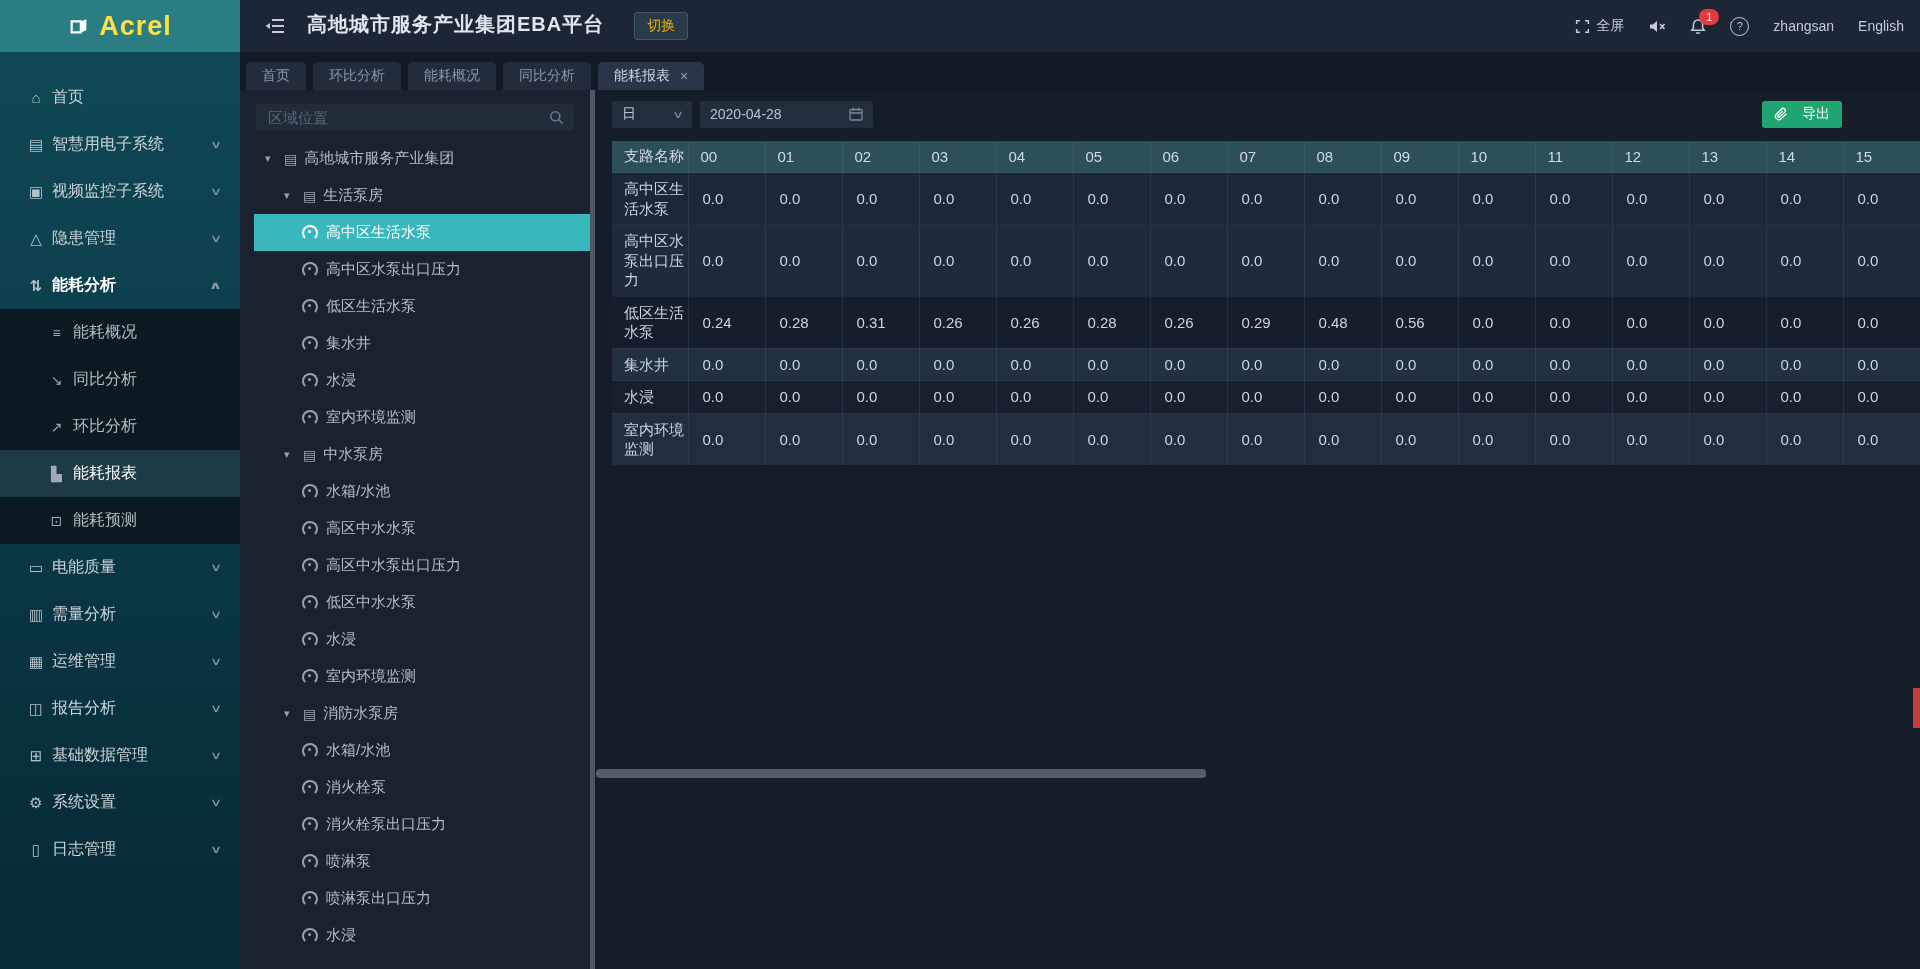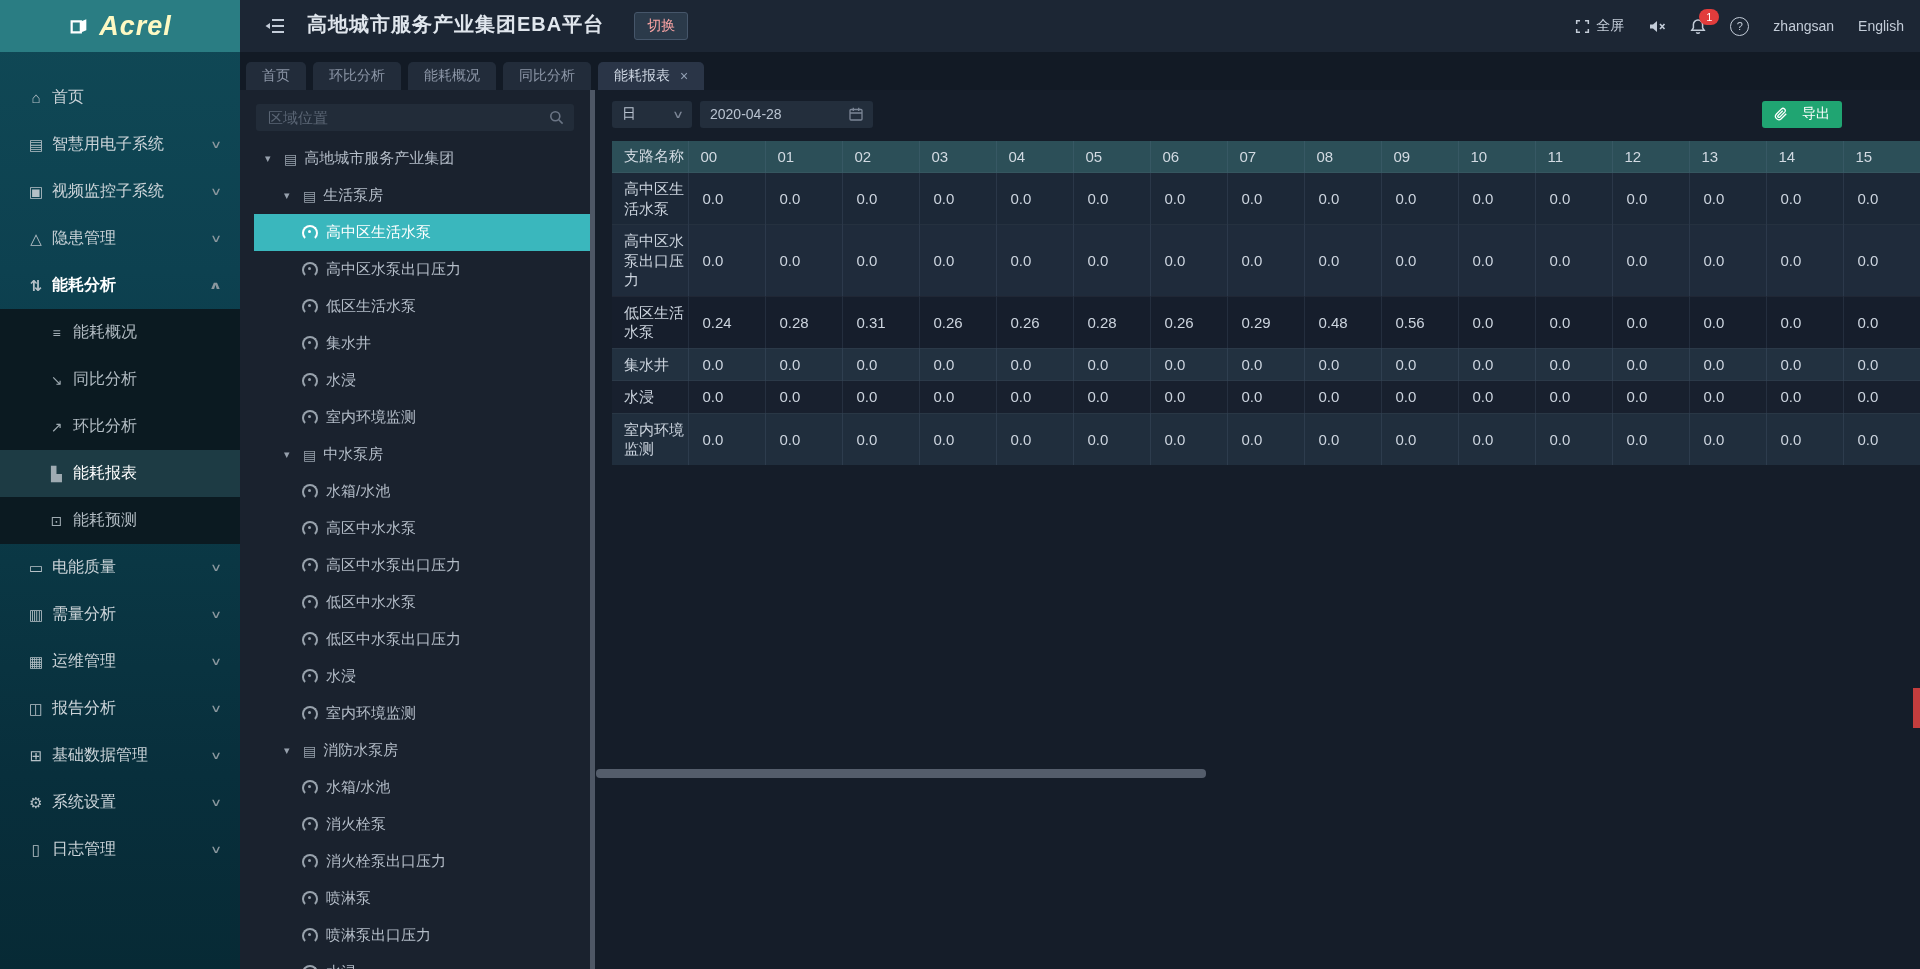--- a/index.html
+++ b/index.html
@@ -2,37 +2,37 @@
 <html><head>
 <meta charset="utf-8">
 <style>
   html,body{margin:0;padding:0;width:1920px;height:969px;overflow:hidden;background:#151d29;
     font-family:"Liberation Sans","DejaVu Sans",sans-serif;-webkit-font-smoothing:antialiased;}
   .app{display:flex;width:1920px;height:969px;}
   
   .sidebar{width:240px;flex:0 0 240px;height:100%;display:flex;flex-direction:column;
     background:linear-gradient(180deg,#104956 0%,#0d4150 28%,#0a3744 58%,#082f3c 80%,#072a35 100%);}
   .logo{height:52px;flex:0 0 52px;background:#2a7d83;display:flex;align-items:center;justify-content:center;gap:9px;}
-  .logo-text{color:#fef9c3;font-size:27px;font-weight:bold;font-style:italic;letter-spacing:1px;}
+  .logo-text{color:#fde047;font-size:27px;font-weight:bold;letter-spacing:1px;}
   .menu{padding-top:22px;}
   .side-item{height:47px;display:flex;align-items:center;padding:0 20px 0 28px;color:#ccd4d9;font-size:16px;cursor:pointer;}
   .side-item .s-icon{width:16px;margin-right:8px;font-size:15px;color:#b6c1c7;text-align:center;flex:0 0 16px;}
   .side-item .s-label{flex:1;white-space:nowrap;}
   .chevg{font-size:11px;color:#8a979e;transform:scaleX(1.5);}
   .side-item.open{color:#ffffff;font-weight:bold;}
   .submenu{background:#0b1a21;}
   .sub-item{height:47px;display:flex;align-items:center;padding-left:48px;color:#b2bcc3;font-size:16px;cursor:pointer;}
   .sub-item .s-icon{width:17px;margin-right:8px;font-size:14px;color:#9fabb2;text-align:center;}
   .sub-item.active{background:#1d3b44;color:#fff;}
   
   .right{flex:1;display:flex;flex-direction:column;min-width:0;height:100%;}
   .topbar{height:52px;flex:0 0 52px;background:#1c2634;display:flex;align-items:center;padding:0 16px 0 25px;color:#c3ccd8;}
   .collapse{cursor:pointer;display:flex;align-items:center;}
   .title{font-size:20px;color:#e0e6ed;font-weight:bold;margin:0 0 4px 22px;letter-spacing:1px;white-space:nowrap;}
-  .switch-btn{margin-left:30px;background:#2b3a4a;border:1px solid #46566a;color:#fca5a5;font-size:14px;
+  .switch-btn{margin-left:30px;background:#2b3a4a;border:1px solid #46566a;color:#eab308;font-size:14px;
     padding:4px 12px;border-radius:3px;cursor:pointer;font-family:inherit;}
   .flexspacer{flex:1;}
   .hicon{display:flex;align-items:center;gap:6px;margin-left:24px;font-size:14px;cursor:pointer;white-space:nowrap;}
   .bell-wrap{position:relative;margin-left:24px;cursor:pointer;display:flex;}
   .badge{position:absolute;top:-9px;left:9px;background:#e23c3c;color:#fff;font-size:11px;font-style:normal;
     min-width:16px;height:16px;border-radius:9px;display:flex;align-items:center;justify-content:center;padding:0 2px;}
   .help{width:17px;height:17px;border:1.5px solid #c3ccd8;border-radius:50%;display:flex;align-items:center;
     justify-content:center;font-size:11px;margin-left:24px;cursor:pointer;}
   
   .tabbar{height:38px;flex:0 0 38px;background:#121a25;display:flex;align-items:flex-end;padding-left:6px;gap:7px;}
@@ -312,24 +312,20 @@
             <div class="tree-row lvl2">
               <span class="gauge"></span>
               <span>高区中水泵出口压力</span>
             </div>
             <div class="tree-row lvl2">
               <span class="gauge"></span>
               <span>低区中水水泵</span>
             </div>
             <div class="tree-row lvl2">
               <span class="gauge"></span>
-              <span>低区中水泵出口压力</span>
-            </div>
-            <div class="tree-row lvl2">
-              <span class="gauge"></span>
               <span>水浸</span>
             </div>
             <div class="tree-row lvl2">
               <span class="gauge"></span>
               <span>室内环境监测</span>
             </div>
             <div class="tree-row lvl1">
               <span class="caret">▾</span>
               <span class="b-icon">▤</span>
               <span>消防水泵房</span>

